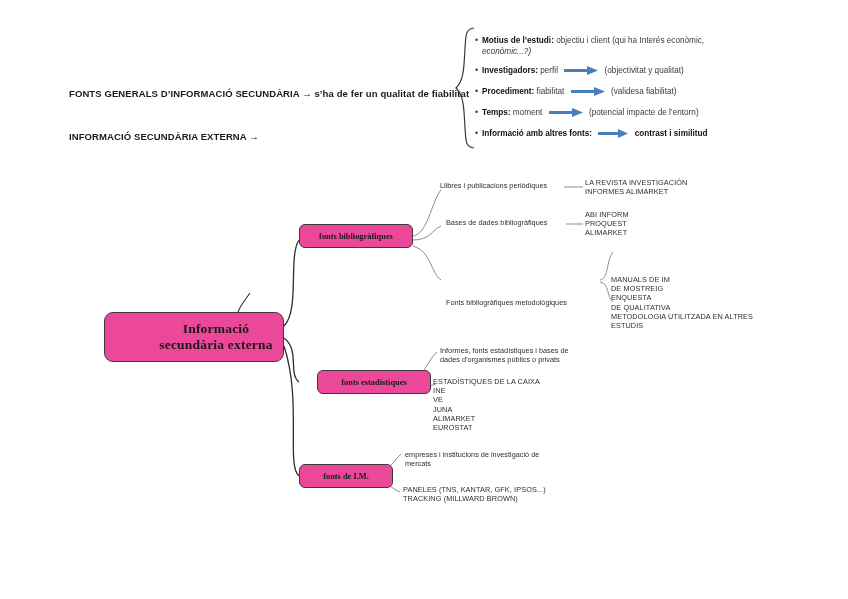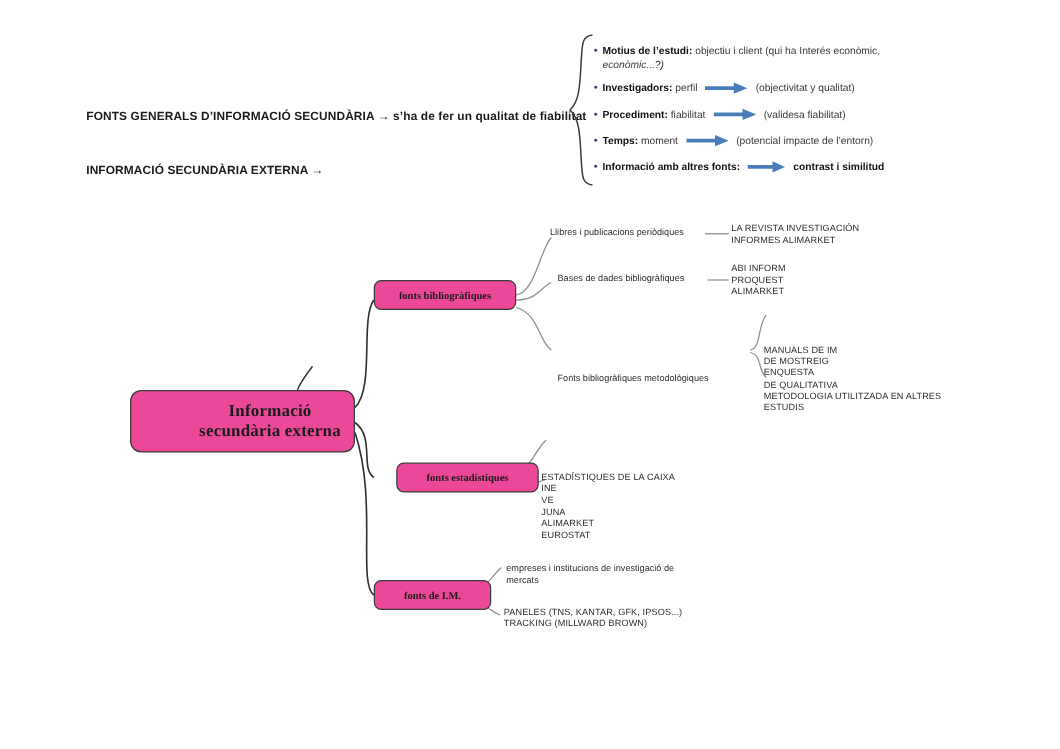--- a/index.html
+++ b/index.html
@@ -234,20 +234,22 @@
 ALIMARKET</div>
 
     <div class="leaf l-bib-3">Fonts bibliogràfiques metodològiques</div>
     <div class="leaf l-bib-3v2 cap">MANUALS DE IM
 DE MOSTREIG
 ENQUESTA
 DE QUALITATIVA
 METODOLOGIA UTILITZADA EN ALTRES
 ESTUDIS</div>
 
+    <div class="leaf l-est-1">Informes, fonts estadístiques i bases de
+dades d’organismes públics o privats</div>
     <div class="leaf l-est-2 cap">ESTADÍSTIQUES DE LA CAIXA
 INE
 VE
 JUNA
 ALIMARKET
 EUROSTAT</div>
 
     <div class="leaf l-im-2 cap">PANELES (TNS, KANTAR, GFK, IPSOS...)
 TRACKING (MILLWARD BROWN)</div>
     <div class="leaf l-im-1">empreses i institucions de investigació de

